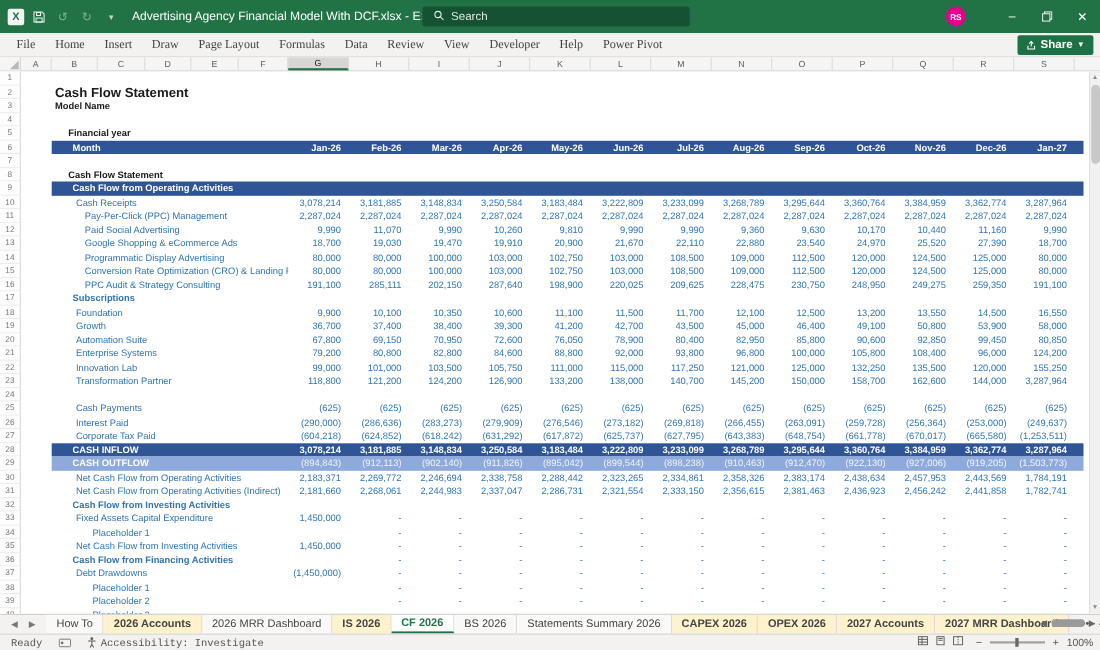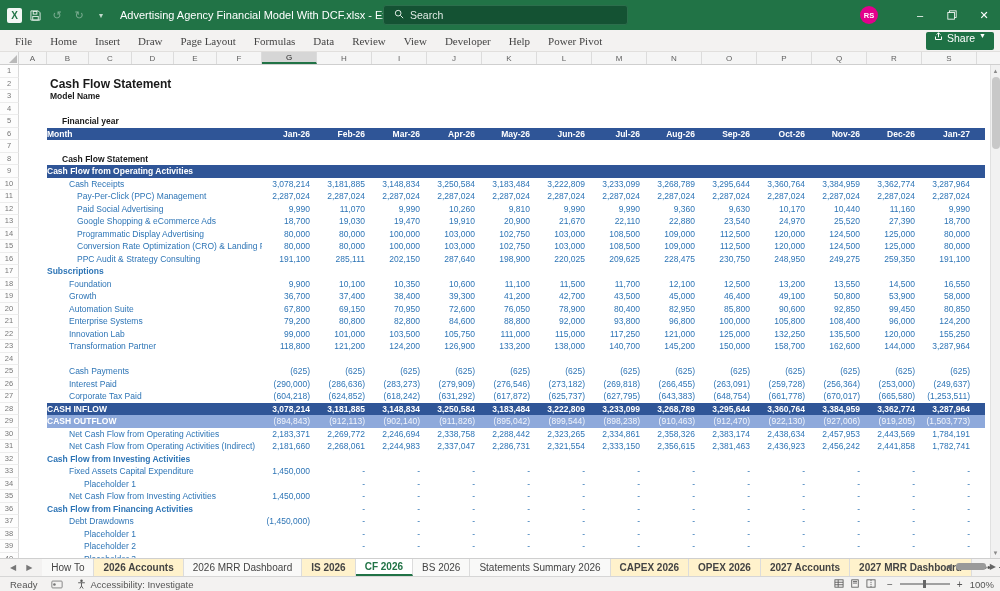--- a/index.html
+++ b/index.html
@@ -27,22 +27,22 @@
     display:flex; align-items:center; justify-content:center; }
   .winbtns { position:absolute; right:0; top:0; height:30px; display:flex; }
   .winbtn { width:32px; height:30px; display:flex; align-items:center; justify-content:center;
     color:#fff; font-size:11px; }
 
   
   .menubar { height:22px; background:#f3f2f1; display:flex; align-items:center;
     padding-left:6px; position:relative; flex:0 0 22px; border-bottom:1px solid #e1dfdd; }
   .menuitem { font-size:11px; color:#444; padding:0 9px; height:22px; display:flex; align-items:center; }
   .share { position:absolute; right:6px; top:2px; height:18px; background:var(--sharegreen,#1E7145);
-    color:#fff; border-radius:2px; display:flex; align-items:flex-start; gap:4px; padding:0 8px;
-    font-size:10.5px; }
+    color:#fff; border-radius:2px; display:flex; align-items:center; gap:4px; padding:0 8px;
+    font-size:10.5px;font-weight:bold; }
   .share .caret { font-size:7px; }
 
   
   .colheaders { height:13px; flex:0 0 13px; display:flex; background:#f5f5f5;
     border-bottom:1px solid #cfcfcf; font-size:8px; color:#5f5f5f; }
   .corner { width:19px; height:100%; border-right:1px solid #d4d4d4; position:relative; background:#f5f5f5; }
   .corner::after { content:""; position:absolute; right:1px; bottom:1px; border-style:solid;
     border-width:0 0 8px 8px; border-color:transparent transparent #b9b9b9 transparent; }
   .col-h { height:100%; border-right:1px solid #dcdcdc; display:flex; align-items:center;
     justify-content:center; }
@@ -64,21 +64,21 @@
   .lbl.black { color:#1a1a1a; font-weight:bold; overflow:visible; }
   .lbl.title-lg { font-size:12px; }
   .lbl.title-sm { font-size:8.5px; }
   .lbl.b { font-weight:bold; }
   .lbl.w { color:#fff; font-weight:bold; }
   .v { width:55px; flex:0 0 55px; text-align:right; padding-right:7px; white-space:nowrap;
     overflow:hidden; position:relative; z-index:1; color:var(--datablue,#2E75B6); }
   .v.w { color:#fff; font-weight:bold; }
   .v.wsoft { color:#f2f5fb; }
   .v.mh { color:#fff; font-weight:bold; }
-  .i0 { padding-left:0; } .i1 { padding-left:22px; } .i2 { padding-left:30px; } .i3 { padding-left:37px; }
+  .i0 { padding-left:19px; } .i1 { padding-left:22px; } .i2 { padding-left:30px; } .i3 { padding-left:37px; }
   .t0 { padding-left:3px; }  .t1 { padding-left:15px; }
 
   
   .vscroll { position:absolute; right:0; top:0; width:10px; height:493px; background:#f1f1f1;
     border-left:1px solid #e0e0e0; z-index:5; }
   .vs-arrow { height:11px; display:flex; align-items:center; justify-content:center;
     font-size:6px; color:#8a8a8a; }
   .vs-arrow.bottom { position:absolute; bottom:0; left:0; right:0; }
   .vs-thumb { position:absolute; top:12px; left:1px; width:8px; height:72px; background:#c8c8c8; border-radius:4px; }
 
@@ -92,21 +92,21 @@
   .tab.active { background:#fff; color:var(--green,#217346); font-weight:bold;
     border-bottom:2px solid var(--green,#217346); }
   .tabtools { display:flex; align-items:center; gap:8px; padding:0 8px; color:#555; }
   .hscroll { position:absolute; right:4px; top:3px; display:flex; align-items:center; gap:4px;
     color:#666; font-size:8px; }
   .hs-thumb { width:30px; height:7px; background:#9a9a9a; border-radius:3px; }
 
   
   .statusbar { height:15px; flex:0 0 15px; background:#f3f2f1; border-top:1px solid #d6d6d6;
     display:flex; align-items:center; font-size:9.5px; color:#555; position:relative; }
-  .sb-left { display:flex; align-items:center; gap:14px; padding-left:10px; }
+  .sb-left { display:flex; align-items:center; gap:14px; padding-left:10px;font-family:Liberation Mono, monospace; }
   .sb-icon { display:flex; align-items:center; }
   .sb-right { position:absolute; right:6px; display:flex; align-items:center; gap:7px; }
   .viewicons { display:flex; align-items:center; gap:6px; margin-right:4px; }
   .zoomtrack { width:50px; height:2px; background:#a0a0a0; position:relative; }
   .zoomthumb { position:absolute; left:23px; top:-3px; width:3px; height:8px; background:#666; }
   .zbtn { font-size:10px; color:#555; }
 </style>
 </head>
 <body>
 

